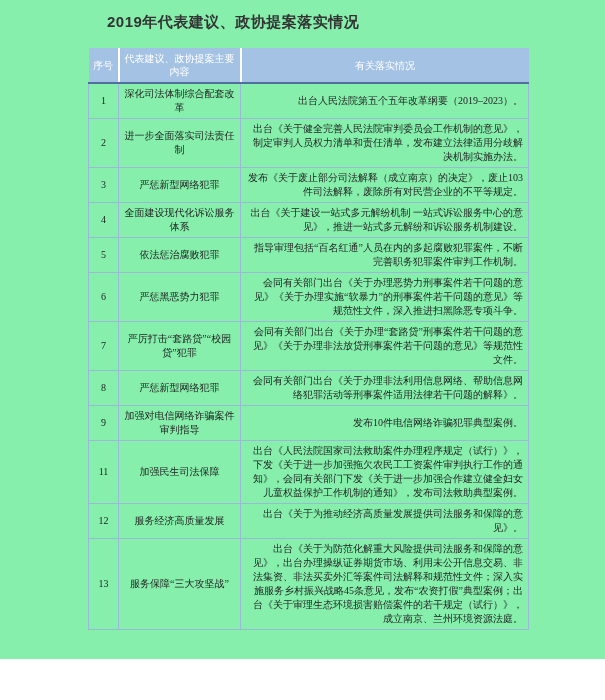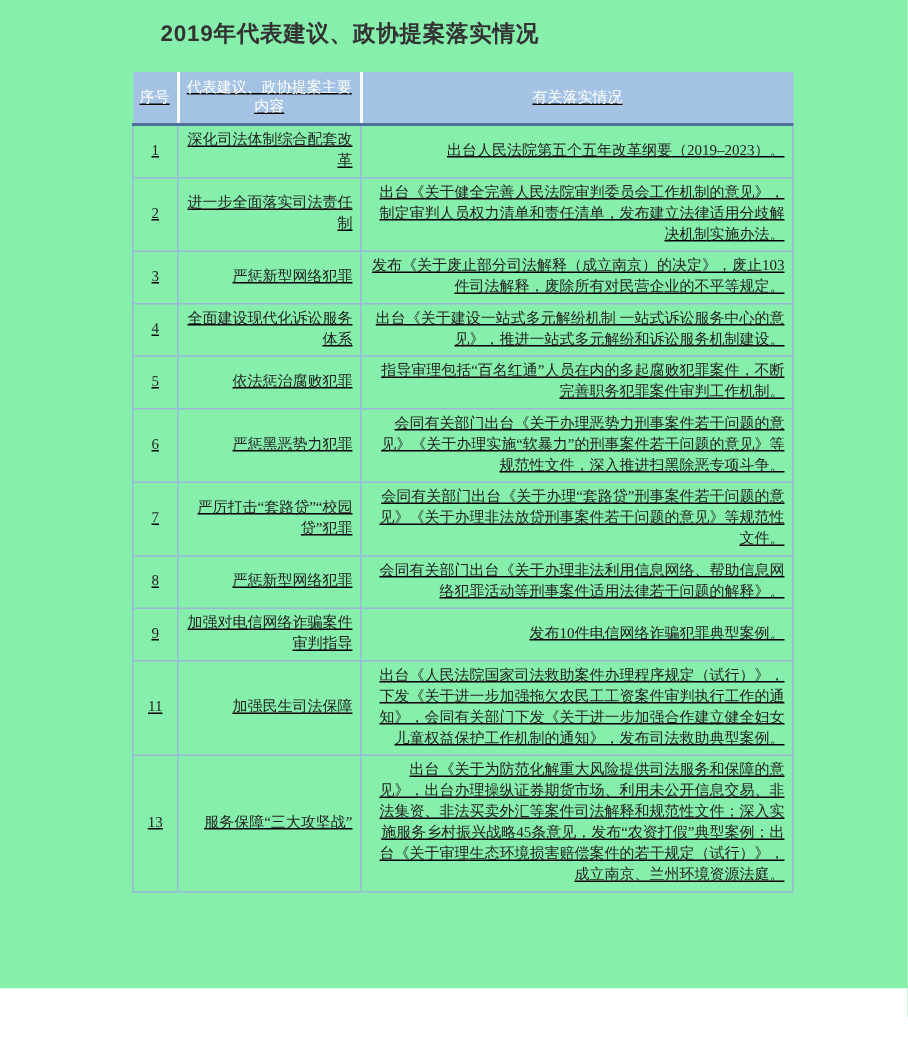--- a/index.html
+++ b/index.html
@@ -22,21 +22,20 @@
   }
   .table-wrap{
     position:absolute;
     left:88px;top:48px;
     width:440px;
   }
   table.proposals{
     border-collapse:collapse;
     table-layout:fixed;
     width:440px;
-    text-decoration:underline;
   }
   table.proposals col.c-num{width:30px;}
   table.proposals col.c-proposal{width:122px;}
   table.proposals col.c-impl{width:288px;}
   thead th{
     background:var(--header-bg,#a3c2e4);
     color:var(--header-text,#ffffff);
     font-size:10px;
     font-weight:normal;
     text-align:center;
@@ -57,21 +56,21 @@
     color:var(--text,#1f1f1f);
     vertical-align:middle;
     padding:3px 5px;
     word-break:break-all;
   }
   tbody td.num{
     text-align:center;
     padding:3px 1px;
   }
   tbody td.proposal{
-    text-align:right;
+    text-align:center;
   }
   tbody td.impl{
     text-align:right;
   }
 </style>
 </head>
 <body>
 
 <div class="page">
 
@@ -136,20 +135,25 @@
     <td class="num">9</td>
     <td class="proposal">加强对电信网络诈骗案件审判指导</td>
     <td class="impl">发布10件电信网络诈骗犯罪典型案例。</td>
   </tr>
           <tr>
     <td class="num">11</td>
     <td class="proposal">加强民生司法保障</td>
     <td class="impl">出台《人民法院国家司法救助案件办理程序规定（试行）》，下发《关于进一步加强拖欠农民工工资案件审判执行工作的通知》，会同有关部门下发《关于进一步加强合作建立健全妇女儿童权益保护工作机制的通知》，发布司法救助典型案例。</td>
   </tr>
           <tr>
+    <td class="num">12</td>
+    <td class="proposal">服务经济高质量发展</td>
+    <td class="impl">出台《关于为推动经济高质量发展提供司法服务和保障的意见》。</td>
+  </tr>
+          <tr>
     <td class="num">13</td>
     <td class="proposal">服务保障“三大攻坚战”</td>
     <td class="impl">出台《关于为防范化解重大风险提供司法服务和保障的意见》，出台办理操纵证券期货市场、利用未公开信息交易、非法集资、非法买卖外汇等案件司法解释和规范性文件；深入实施服务乡村振兴战略45条意见，发布“农资打假”典型案例；出台《关于审理生态环境损害赔偿案件的若干规定（试行）》，成立南京、兰州环境资源法庭。</td>
   </tr>
         </tbody>
     </table>
   </div>
 
 </div>
 

